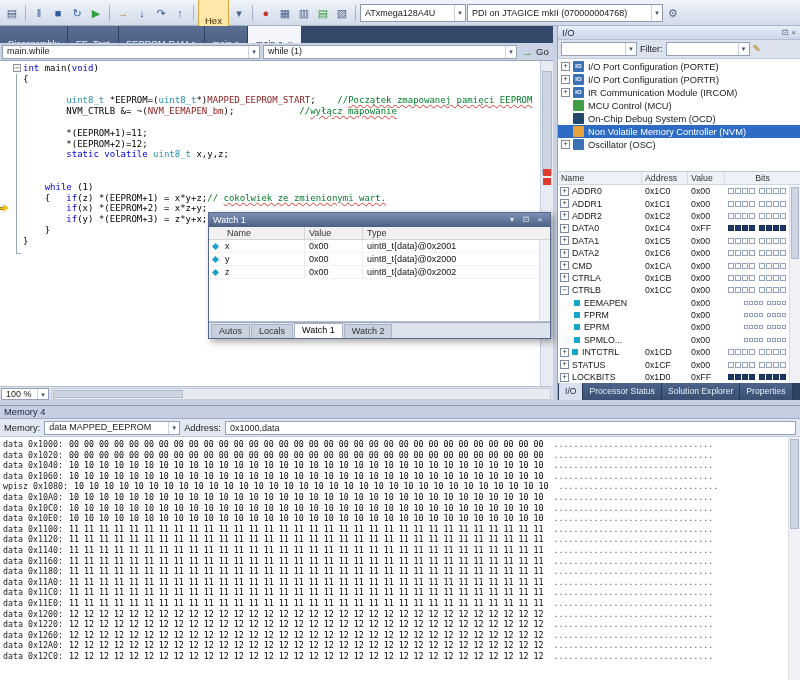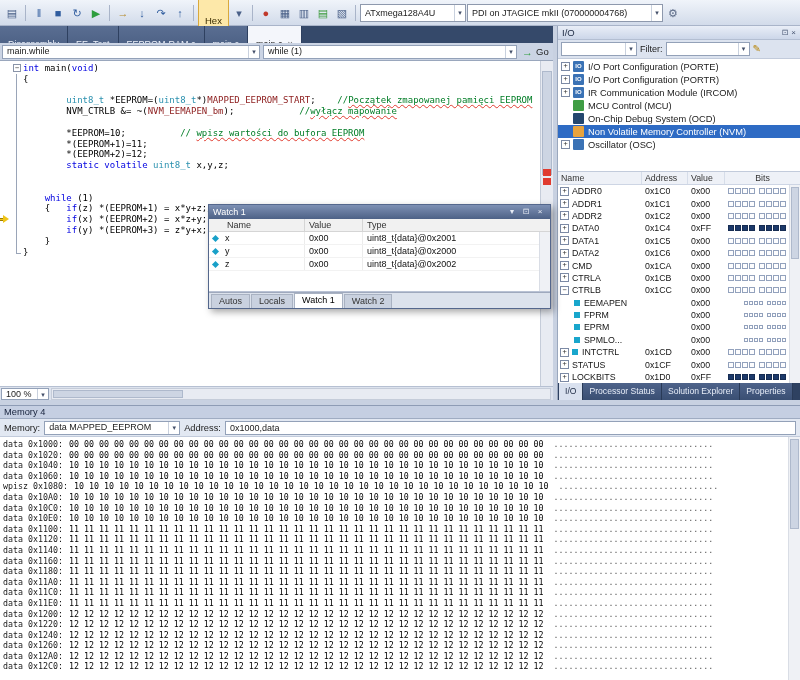--- a/index.html
+++ b/index.html
@@ -46,21 +46,21 @@
 .mark{position:absolute;left:2px;width:8px;height:7px;background:#e03b2f}
 .m1{top:108px}.m2{top:117px}
 #hbar{position:absolute;left:0;top:360px;width:100%;height:14px;background:#dde3ee;border-top:1px solid #b6c0d2;display:flex;align-items:center}
 #zoomcmb{width:48px;height:12px;margin-left:1px}
 .htrack{flex:1;height:12px;margin:0 2px;background:#e8ebf2;border:1px solid #c5ccd9;position:relative}
 .hthumb{position:absolute;left:1px;top:1px;width:130px;height:8px;background:#cdd5e3;border:1px solid #aeb9cc}
 
 #splitter{position:absolute;left:553px;top:26px;width:4px;height:374px;background:#c8d1e1}
 
 
-#watch{position:absolute;left:208px;top:204px;width:343px;height:105px;background:#eef1f6;border:1px solid #54678c;box-shadow:3px 3px 7px rgba(0,0,0,.35);z-index:30;display:flex;flex-direction:column}
+#watch{position:absolute;left:208px;top:212px;width:343px;height:127px;background:#eef1f6;border:1px solid #54678c;box-shadow:3px 3px 7px rgba(0,0,0,.35);z-index:30;display:flex;flex-direction:column}
 .wtitle{height:14px;flex:none;background:linear-gradient(#7d90b4,#4d6186);color:#fff;font-size:9px;line-height:14px;padding:0 4px;display:flex}
 .wtitle .btns{margin-left:auto;display:flex;gap:2px}
 .wtitle .btns span{width:12px;text-align:center;font-size:8px;line-height:13px;color:#e8ecf5}
 .wbody{position:relative;flex:1;background:#fff;border-bottom:1px solid #b9c2d4;overflow:hidden}
 .whead{display:flex;height:13px;background:#f1f1f1;border-bottom:1px solid #d5d5d5;font-size:9px;color:#333}
 .whead span{border-right:1px solid #d5d5d5;line-height:13px;padding-left:4px}
 .wc-name{width:96px;padding-left:18px!important}
 .wc-val{width:58px}
 .wc-type{flex:1;border-right:none!important}
 .wrow{display:flex;height:13px;font-size:9px;color:#111;border-bottom:1px solid #f2f2f2}
@@ -199,21 +199,20 @@
     </div>
     <div id="codewrap">
       <div id="foldline"></div>
       <div id="code-lines">
           <div class="cl"><span class="mg"></span><span class="fd"><span class="fbox">−</span></span><span class="ct"><span class="c-k">int</span><span class="c-p"> main(</span><span class="c-k">void</span><span class="c-p">)</span></span></div>
           <div class="cl"><span class="mg"></span><span class="fd"></span><span class="ct"><span class="c-p">{</span></span></div>
           <div class="cl"><span class="mg"></span><span class="fd"></span><span class="ct"></span></div>
           <div class="cl"><span class="mg"></span><span class="fd"></span><span class="ct"><span class="c-p">        </span><span class="c-t">uint8_t</span><span class="c-p"> *EEPROM=(</span><span class="c-t">uint8_t</span><span class="c-p">*)</span><span class="c-m">MAPPED_EEPROM_START</span><span class="c-p">;    </span><span class="c-c">//</span><span class="c-w">Początek zmapowanej pamięci EEPROM</span></span></div>
           <div class="cl"><span class="mg"></span><span class="fd"></span><span class="ct"><span class="c-p">        NVM_CTRLB &amp;= ~(</span><span class="c-m">NVM_EEMAPEN_bm</span><span class="c-p">);            </span><span class="c-c">//</span><span class="c-w">wyłącz mapowanie</span></span></div>
           <div class="cl"><span class="mg"></span><span class="fd"></span><span class="ct"></span></div>
-          <div class="cl"><span class="mg"></span><span class="fd"></span><span class="ct"><span class="c-p">        *EEPROM=10;          </span><span class="c-c">// </span><span class="c-w">wpisz wartości do bufora EEPROM</span></span></div>
           <div class="cl"><span class="mg"></span><span class="fd"></span><span class="ct"><span class="c-p">        *(EEPROM+1)=11;</span></span></div>
           <div class="cl"><span class="mg"></span><span class="fd"></span><span class="ct"><span class="c-p">        *(EEPROM+2)=12;</span></span></div>
           <div class="cl"><span class="mg"></span><span class="fd"></span><span class="ct"><span class="c-p">        </span><span class="c-k">static volatile</span><span class="c-p"> </span><span class="c-t">uint8_t</span><span class="c-p"> x,y,z;</span></span></div>
           <div class="cl"><span class="mg"></span><span class="fd"></span><span class="ct"></span></div>
           <div class="cl"><span class="mg"></span><span class="fd"></span><span class="ct"></span></div>
           <div class="cl"><span class="mg"></span><span class="fd"></span><span class="ct"><span class="c-p">    </span><span class="c-k">while</span><span class="c-p"> (1)</span></span></div>
           <div class="cl"><span class="mg"></span><span class="fd"></span><span class="ct"><span class="c-p">    {   </span><span class="c-k">if</span><span class="c-p">(z) *(EEPROM+1) = x*y+z;</span><span class="c-c">// </span><span class="c-w">cokolwiek ze zmienionymi wart.</span></span></div>
           <div class="cl"><span class="mg"><span class="ay"><i></i><b></b></span></span><span class="fd"></span><span class="ct"><span class="c-p">        </span><span class="c-k">if</span><span class="c-p">(x) *(EEPROM+2) = x*z+y;</span></span></div>
           <div class="cl"><span class="mg"></span><span class="fd"></span><span class="ct"><span class="c-p">        </span><span class="c-k">if</span><span class="c-p">(y) *(EEPROM+3) = z*y+x;</span></span></div>
           <div class="cl"><span class="mg"></span><span class="fd"></span><span class="ct"><span class="c-p">    }</span></span></div>
@@ -633,21 +632,20 @@
         <div class="mrow"><span class="maddr">data 0x1100:</span><span class="mbytes">11 11 11 11 11 11 11 11 11 11 11 11 11 11 11 11 11 11 11 11 11 11 11 11 11 11 11 11 11 11 11 11</span><span class="mascii">................................</span></div>
         <div class="mrow"><span class="maddr">data 0x1120:</span><span class="mbytes">11 11 11 11 11 11 11 11 11 11 11 11 11 11 11 11 11 11 11 11 11 11 11 11 11 11 11 11 11 11 11 11</span><span class="mascii">................................</span></div>
         <div class="mrow"><span class="maddr">data 0x1140:</span><span class="mbytes">11 11 11 11 11 11 11 11 11 11 11 11 11 11 11 11 11 11 11 11 11 11 11 11 11 11 11 11 11 11 11 11</span><span class="mascii">................................</span></div>
         <div class="mrow"><span class="maddr">data 0x1160:</span><span class="mbytes">11 11 11 11 11 11 11 11 11 11 11 11 11 11 11 11 11 11 11 11 11 11 11 11 11 11 11 11 11 11 11 11</span><span class="mascii">................................</span></div>
         <div class="mrow"><span class="maddr">data 0x1180:</span><span class="mbytes">11 11 11 11 11 11 11 11 11 11 11 11 11 11 11 11 11 11 11 11 11 11 11 11 11 11 11 11 11 11 11 11</span><span class="mascii">................................</span></div>
         <div class="mrow"><span class="maddr">data 0x11A0:</span><span class="mbytes">11 11 11 11 11 11 11 11 11 11 11 11 11 11 11 11 11 11 11 11 11 11 11 11 11 11 11 11 11 11 11 11</span><span class="mascii">................................</span></div>
         <div class="mrow"><span class="maddr">data 0x11C0:</span><span class="mbytes">11 11 11 11 11 11 11 11 11 11 11 11 11 11 11 11 11 11 11 11 11 11 11 11 11 11 11 11 11 11 11 11</span><span class="mascii">................................</span></div>
         <div class="mrow"><span class="maddr">data 0x11E0:</span><span class="mbytes">11 11 11 11 11 11 11 11 11 11 11 11 11 11 11 11 11 11 11 11 11 11 11 11 11 11 11 11 11 11 11 11</span><span class="mascii">................................</span></div>
         <div class="mrow"><span class="maddr">data 0x1200:</span><span class="mbytes">12 12 12 12 12 12 12 12 12 12 12 12 12 12 12 12 12 12 12 12 12 12 12 12 12 12 12 12 12 12 12 12</span><span class="mascii">................................</span></div>
         <div class="mrow"><span class="maddr">data 0x1220:</span><span class="mbytes">12 12 12 12 12 12 12 12 12 12 12 12 12 12 12 12 12 12 12 12 12 12 12 12 12 12 12 12 12 12 12 12</span><span class="mascii">................................</span></div>
-        <div class="mrow"><span class="maddr">data 0x1240:</span><span class="mbytes">12 12 12 12 12 12 12 12 12 12 12 12 12 12 12 12 12 12 12 12 12 12 12 12 12 12 12 12 12 12 12 12</span><span class="mascii">................................</span></div>
         <div class="mrow"><span class="maddr">data 0x1260:</span><span class="mbytes">12 12 12 12 12 12 12 12 12 12 12 12 12 12 12 12 12 12 12 12 12 12 12 12 12 12 12 12 12 12 12 12</span><span class="mascii">................................</span></div>
         <div class="mrow"><span class="maddr">data 0x12A0:</span><span class="mbytes">12 12 12 12 12 12 12 12 12 12 12 12 12 12 12 12 12 12 12 12 12 12 12 12 12 12 12 12 12 12 12 12</span><span class="mascii">................................</span></div>
         <div class="mrow"><span class="maddr">data 0x12C0:</span><span class="mbytes">12 12 12 12 12 12 12 12 12 12 12 12 12 12 12 12 12 12 12 12 12 12 12 12 12 12 12 12 12 12 12 12</span><span class="mascii">................................</span></div>
       </div>
   </div>
 
   <div id="watch">
     <div class="wtitle">
       <span>Watch 1</span>
       <span class="btns">

